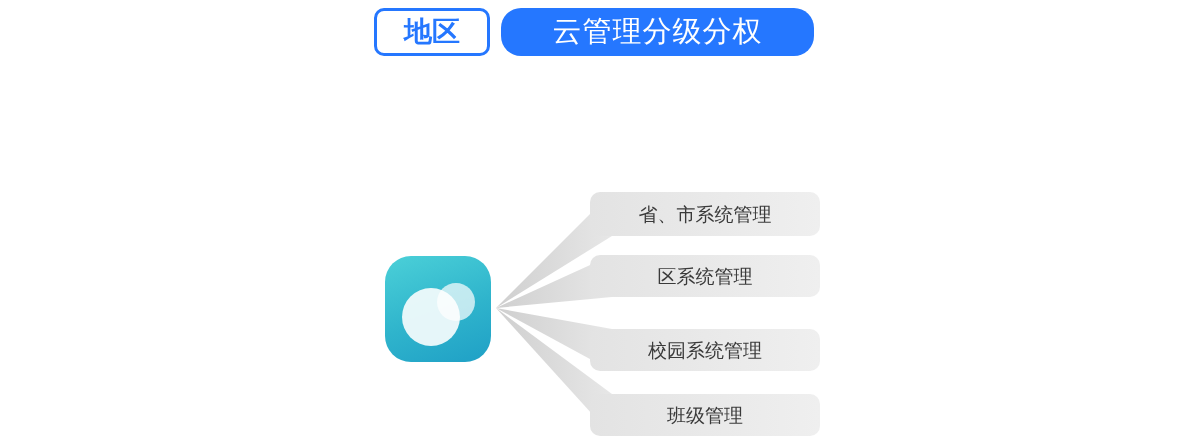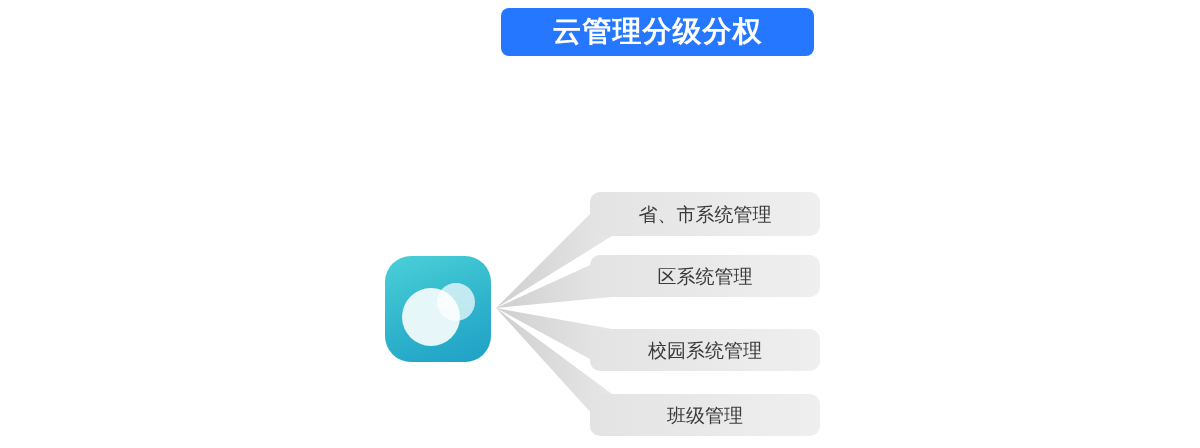--- a/index.html
+++ b/index.html
@@ -31,27 +31,27 @@
     font-size: 28px;
     font-weight: bold;
   }
   .title-badge {
     position: absolute;
     left: 501px;
     top: 8px;
     width: 313px;
     height: 48px;
     background: #2577FF;
-    border-radius: 8px;
+    border-radius: 20px;
     display: flex;
     align-items: center;
     justify-content: center;
     color: #ffffff;
     font-size: 29px;
-    font-weight: bold;
+    font-weight: normal;
     letter-spacing: 1px;
   }
   .fan-svg {
     position: absolute;
     left: 0;
     top: 0;
     width: 1200px;
     height: 448px;
   }
   .app-icon {
@@ -73,20 +73,23 @@
     font-family: "Liberation Sans", "DejaVu Sans", sans-serif;
     font-size: 19px;
     fill: #3a3a3a;
   }
 </style>
 </head>
 <body>
 
 <div class="canvas">
 
+  <div class="region-badge">
+    <span>地区</span>
+  </div>
 
   <div class="title-badge">
     <span>云管理分级分权</span>
   </div>
 
   <svg class="fan-svg" viewBox="0 0 1200 448" xmlns="http://www.w3.org/2000/svg">
     <defs>
       <linearGradient id="wedgeGrad" x1="0" y1="0" x2="1" y2="0">
         <stop offset="0" stop-color="#cfcfcf"></stop>
         <stop offset="1" stop-color="#e7e7e7"></stop>

